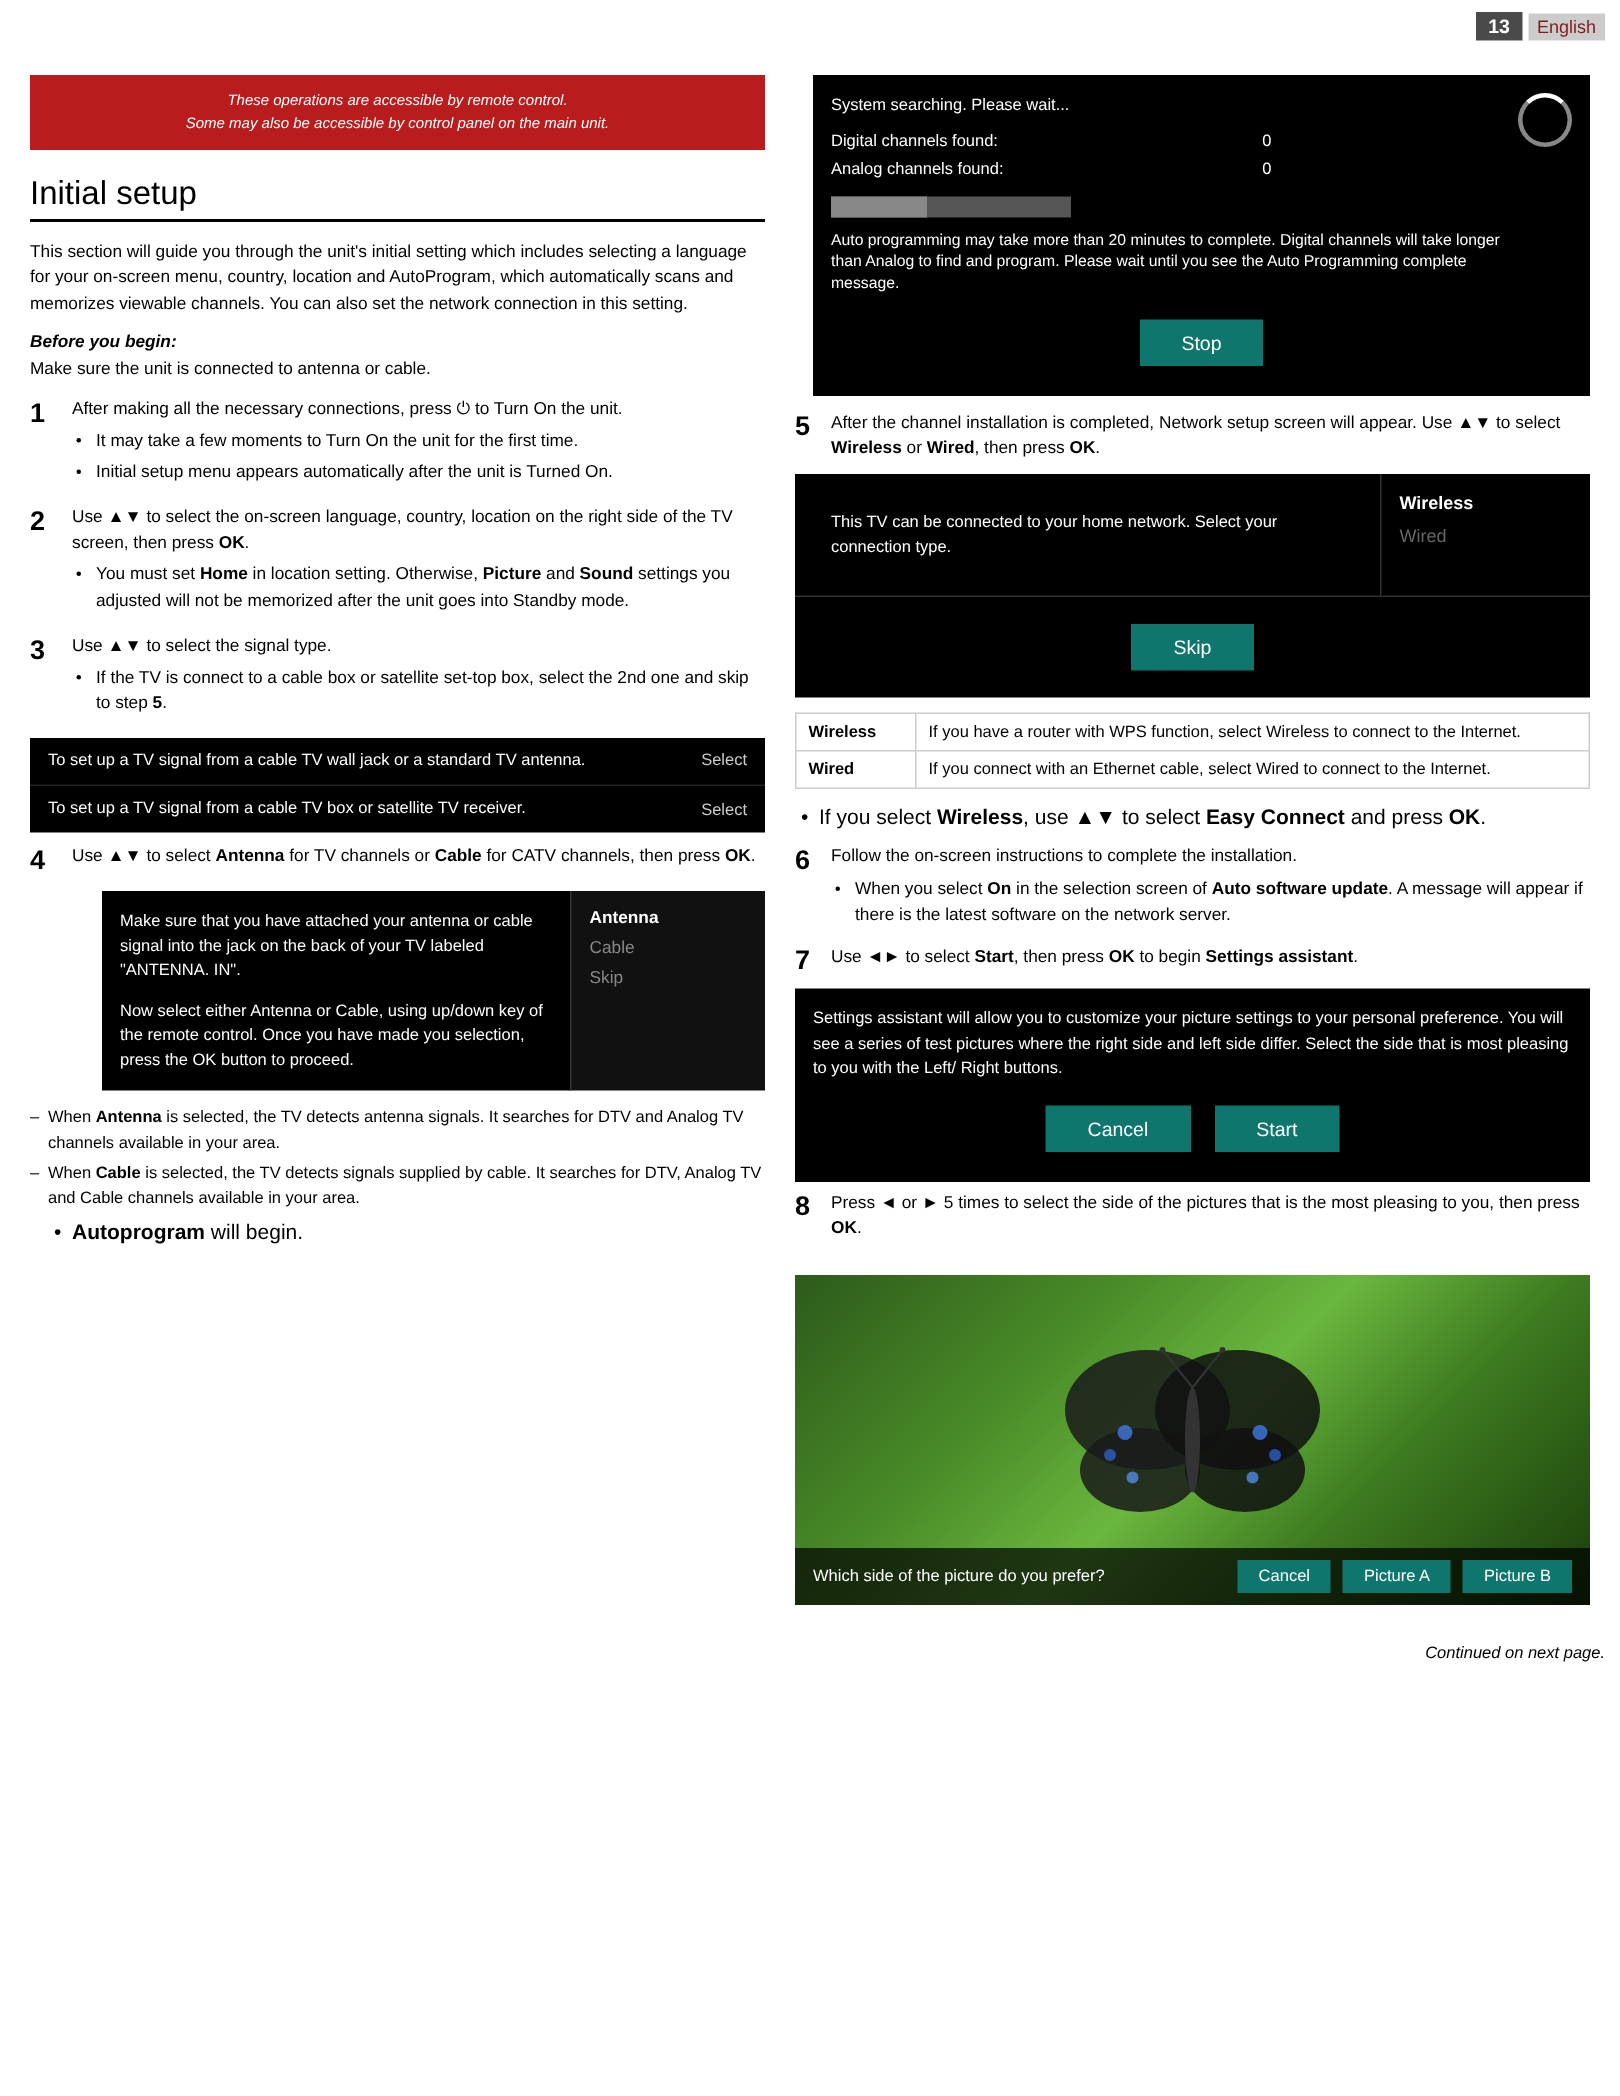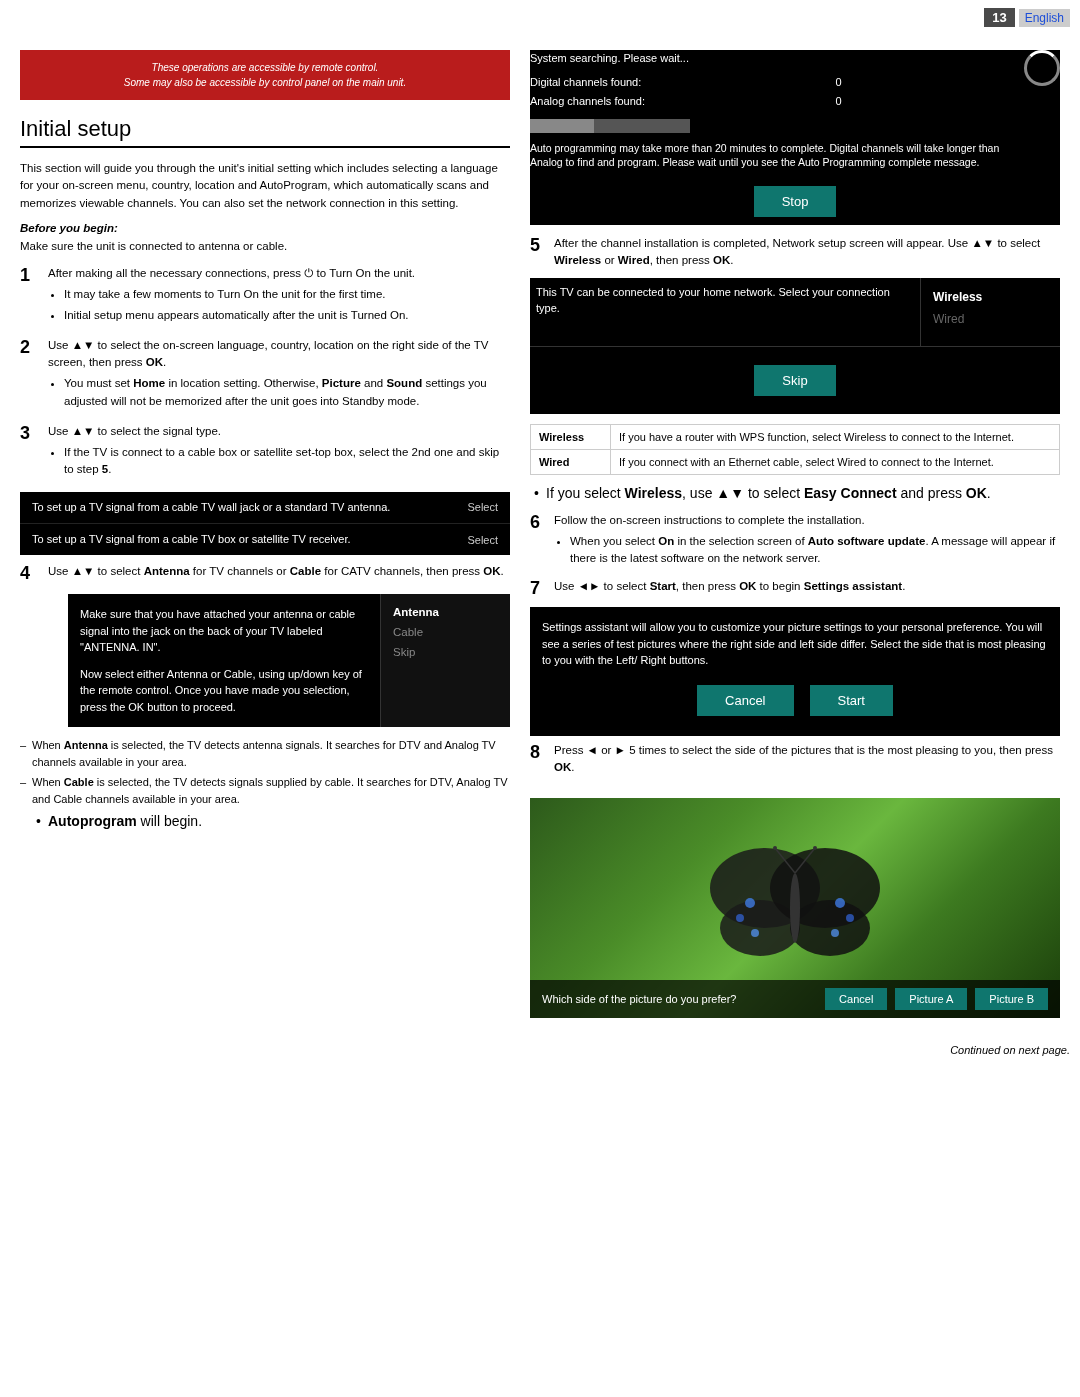--- a/index.html
+++ b/index.html
@@ -24,21 +24,21 @@
     }
     .page-num {
       background: #4a4a4a;
       color: #fff;
       font-size: 13px;
       font-weight: bold;
       padding: 2px 8px;
     }
     .page-lang {
       background: #ccc;
-      color: #1d4ed8;
+      color: #7f1d1d;
       font-size: 12px;
       padding: 2px 6px;
     }
 
     
     .main-container {
       display: flex;
       padding: 50px 20px 20px 20px;
       gap: 20px;
     }
@@ -181,23 +181,25 @@
     .bullet-item::before {
       content: '•';
       position: absolute;
       left: 4px;
     }
 
     
     .right-box {
       background: #000;
       color: #fff;
+      padding: 12px;
       margin-bottom: 10px;
       font-size: 11px;
       line-height: 1.6;
+      margin-left: 12px;
     }
 
     .progress-bar-container {
       background: #555;
       height: 14px;
       margin: 8px 0;
       width: 160px;
     }
     .progress-bar-fill {
       background: #888;
@@ -238,21 +240,21 @@
     .network-box {
       background: #000;
       color: #fff;
       margin-bottom: 10px;
     }
     .network-box-inner {
       display: flex;
     }
     .network-left {
       flex: 1;
-      padding: 6px;
+      padding: 24px;
       font-size: 11px;
       line-height: 1.5;
     }
     .network-right {
       flex: 0 0 140px;
       padding: 12px;
       border-left: 1px solid #333;
       font-size: 12px;
     }
     .network-right .net-option {

